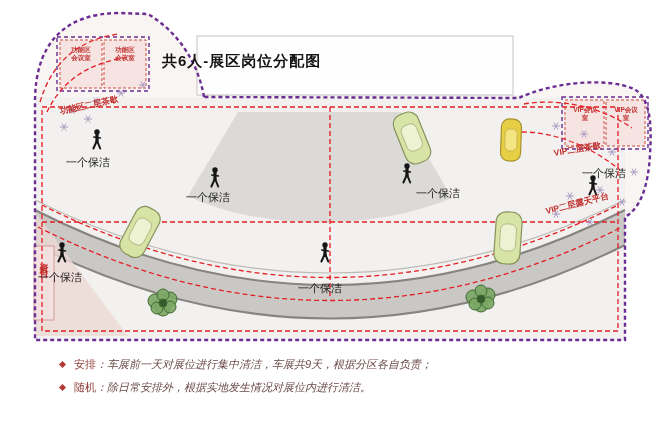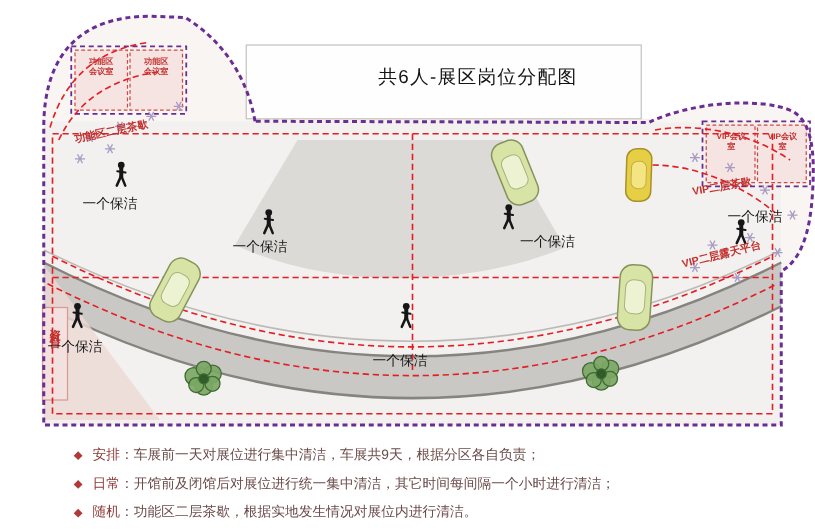--- a/index.html
+++ b/index.html
@@ -5,22 +5,22 @@
   html,body{margin:0;padding:0;}
   body{
     width:652px;height:425px;background:#ffffff;
     font-family:"Liberation Sans", sans-serif;
     position:relative;overflow:hidden;
   }
   #plan{position:relative;width:652px;height:345px;}
   #plan svg{position:absolute;left:0;top:0;}
   .ovl{position:absolute;white-space:nowrap;}
   .title{
-    left:162px;top:52px;width:300px;text-align:right;
-    font-size:15px;font-weight:normal;color:#141414;letter-spacing:1px;
+    left:162px;top:52px;width:300px;text-align:left;
+    font-size:15px;font-weight:bold;color:#141414;letter-spacing:1px;
   }
   .cleaner-lbl{font-size:11px;color:#151515;}
   .room-lbl{
     font-size:6.5px;color:#c2302e;font-weight:bold;text-align:center;
     line-height:1.2;white-space:normal;
   }
   .red-lbl{
     font-size:8.5px;color:#c2302e;font-weight:bold;
     transform-origin:0 50%;
   }
@@ -31,21 +31,21 @@
   .notes{padding:12px 30px 0 60px;}
   .note-item{
     display:flex;align-items:flex-start;
     font-size:11px;line-height:1.45;margin-bottom:7px;
   }
   .bullet{
     flex:0 0 auto;width:5px;height:5px;background:#b03a36;
     transform:rotate(45deg);margin:5px 9px 0 0;
   }
   .note-label{font-weight:normal;color:#8d3a36;}
-  .note-text{color:#6a4a48;}
+  .note-text{color:#6a4a48;font-style:italic;}
 </style>
 </head>
 <body>
 
 <div id="plan">
   <svg width="652" height="345" viewBox="0 0 652 345">
 
     <rect x="35" y="95" width="590" height="245" fill="#f2f1ef"></rect>
 
     <path d="M204,97 C198,62 178,32 148,14 L120,13 C64,13 35,44 35,102 L35,97 L204,97 Z" fill="#f8f5f2"></path>
@@ -207,19 +207,15 @@
   <div class="ovl cleaner-lbl" style="left:582px;top:166px;">一个保洁</div>
 </div>
 
 <div class="notes">
   <div class="note-item">
     <span class="bullet"></span>
     <span><span class="note-label">安排</span><span class="note-text">：车展前一天对展位进行集中清洁，车展共9天，根据分区各自负责；</span></span>
   </div>
   <div class="note-item">
     <span class="bullet"></span>
-    <span><span class="note-label">日常</span><span class="note-text">：开馆前及闭馆后对展位进行统一集中清洁，其它时间每间隔一个小时进行清洁；</span></span>
-  </div>
-  <div class="note-item">
-    <span class="bullet"></span>
-    <span><span class="note-label">随机</span><span class="note-text">：功能区二层茶歇，根据实地发生情况对展位内进行清洁。</span></span>
+    <span><span class="note-label">随机</span><span class="note-text">：除日常安排外，根据实地发生情况对展位内进行清洁。</span></span>
   </div>
 </div>
 
 </body></html>

